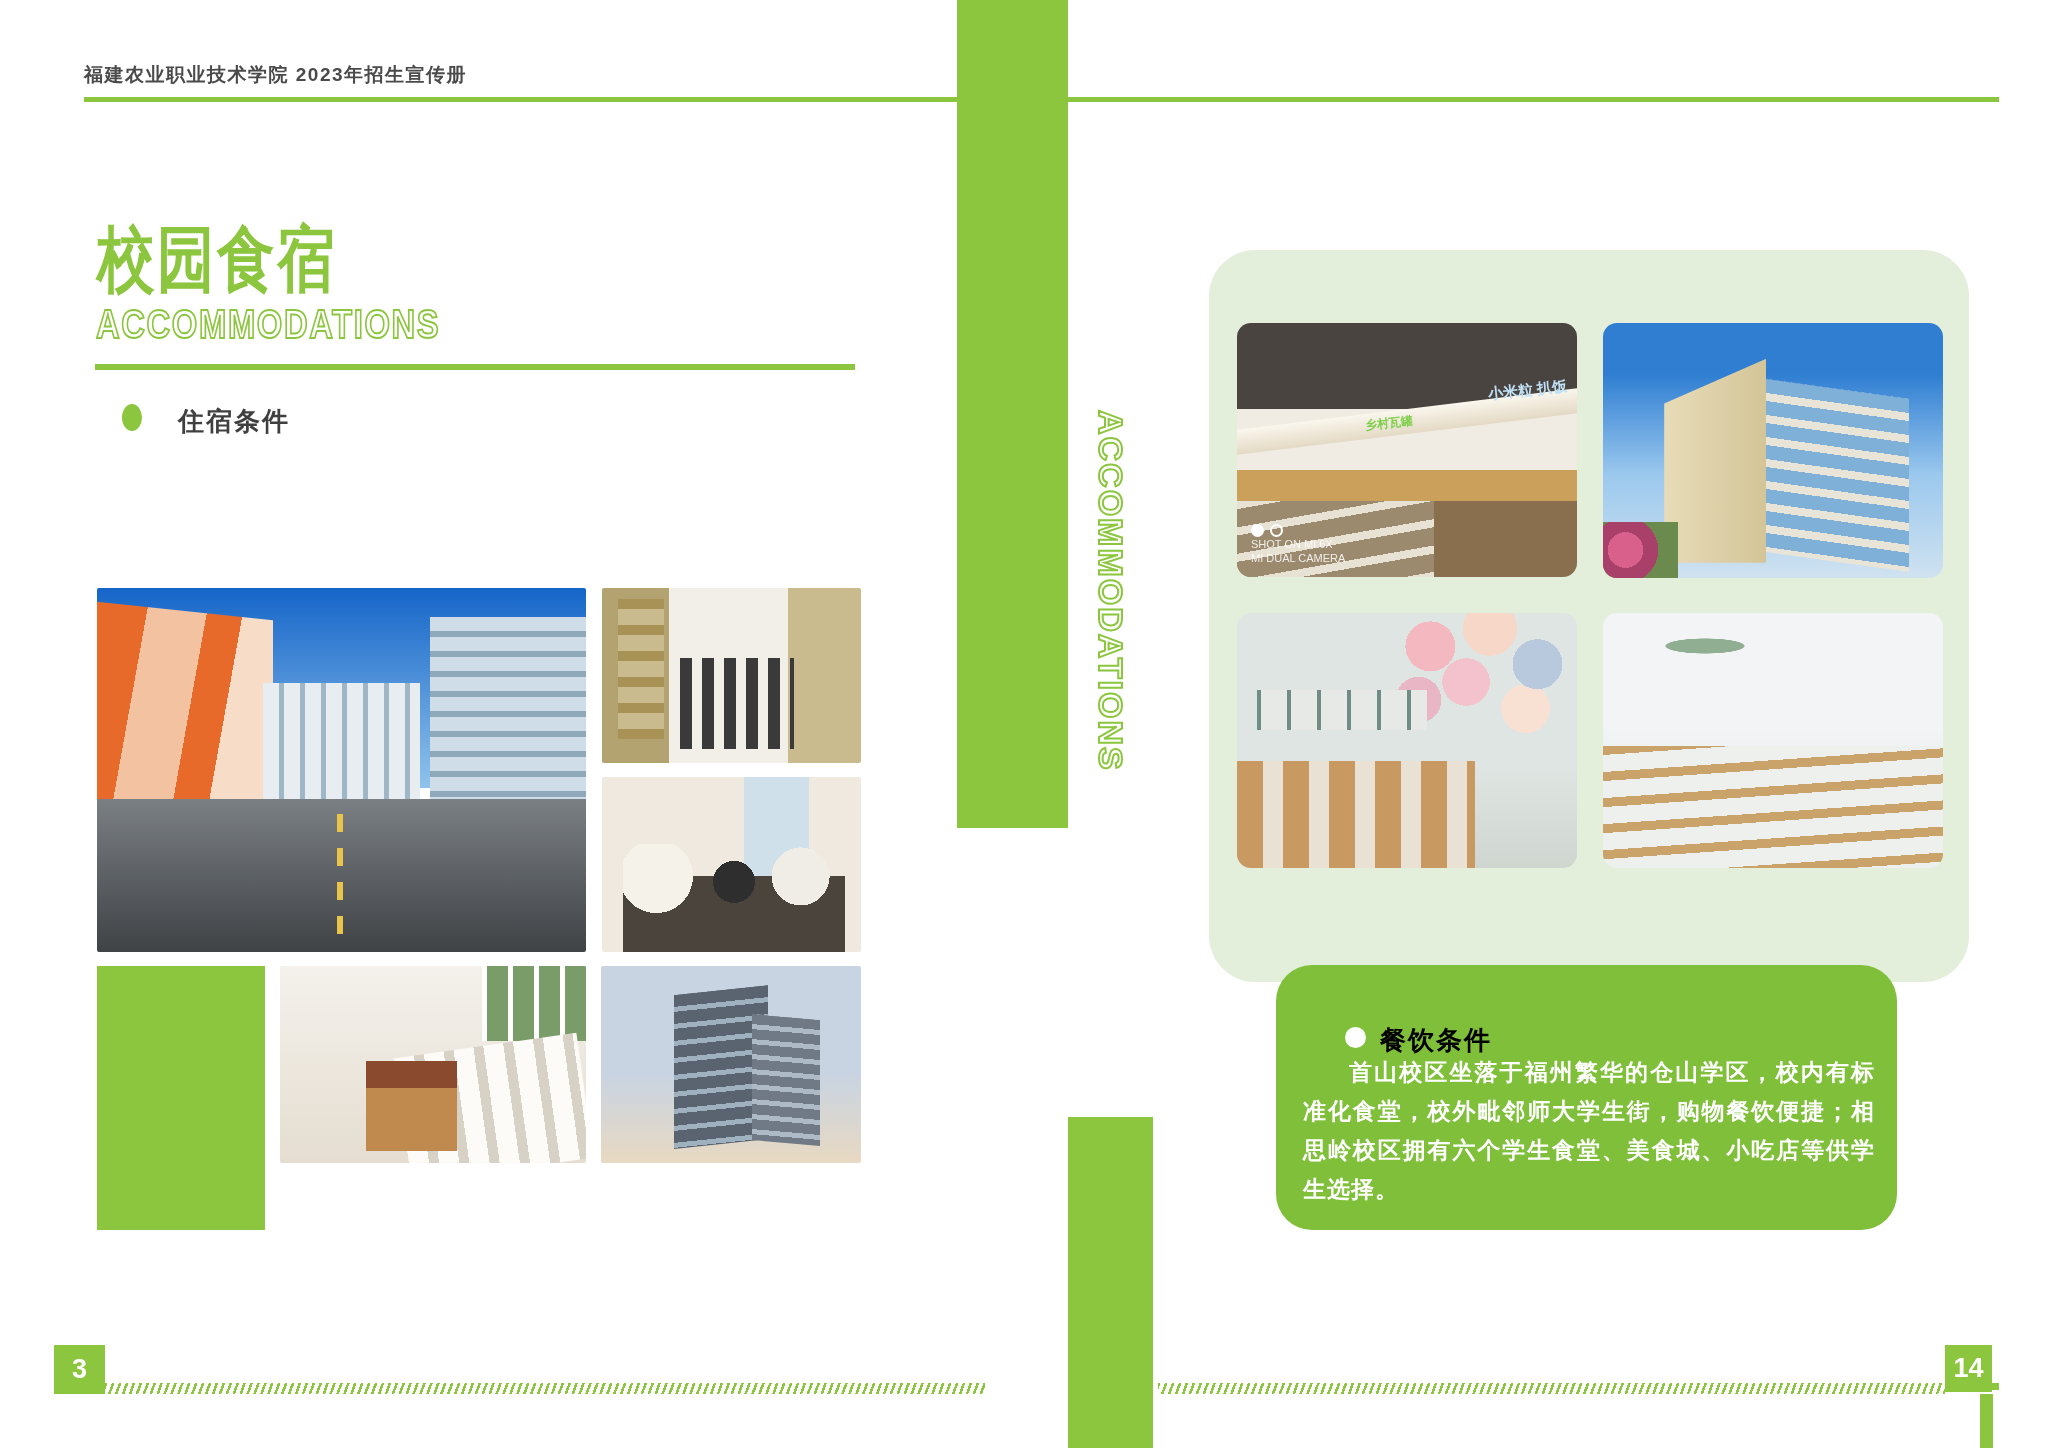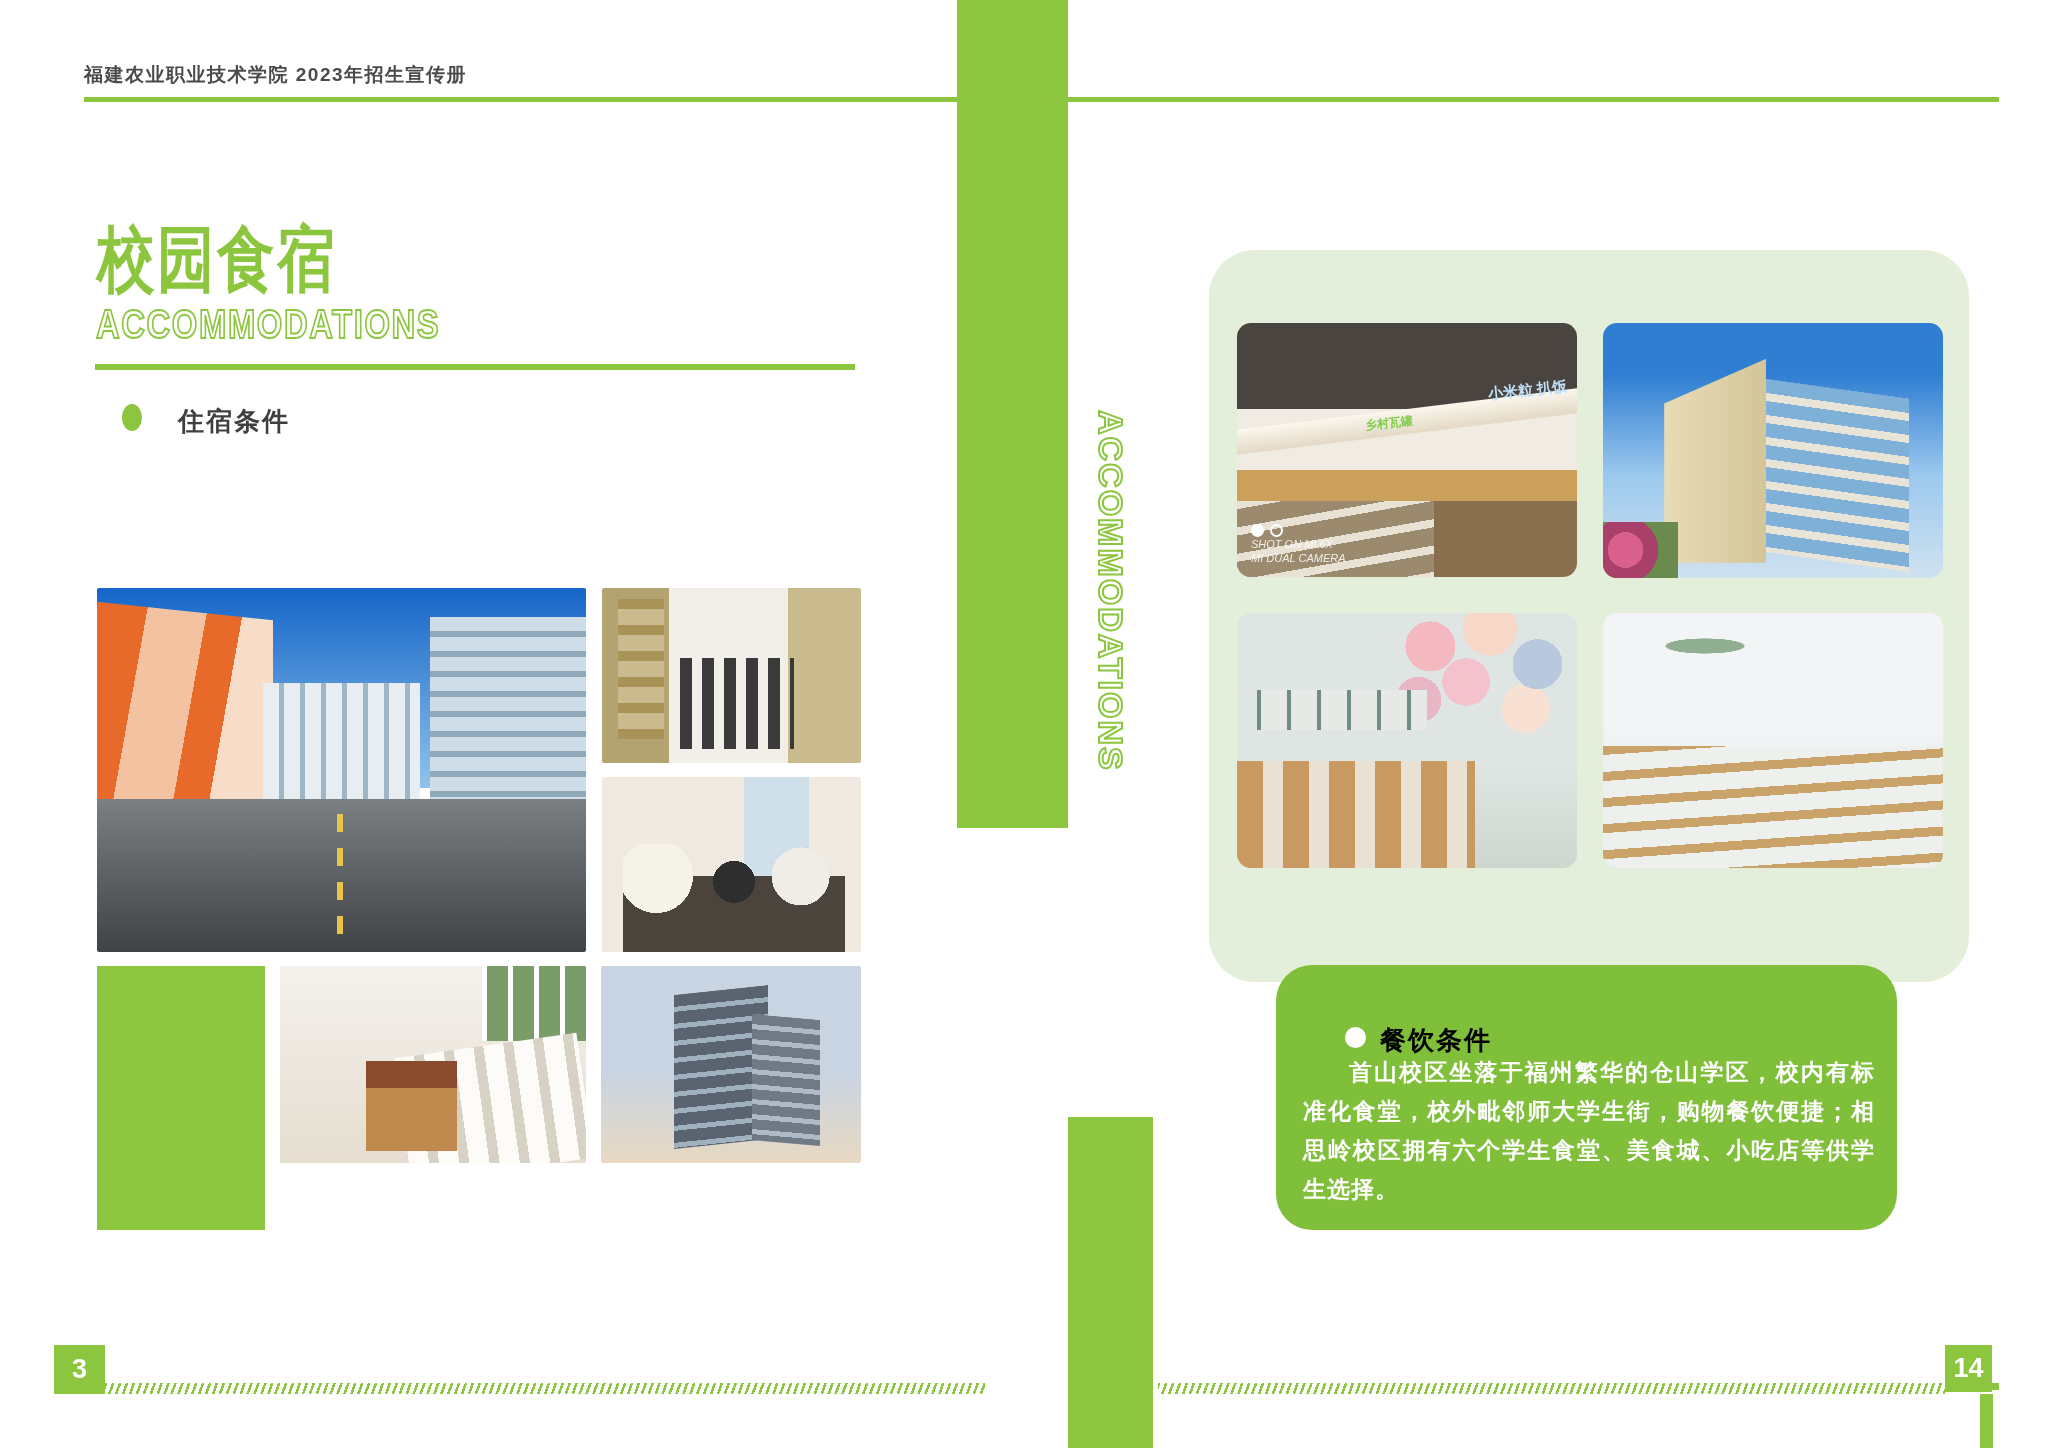--- a/index.html
+++ b/index.html
@@ -43,21 +43,21 @@
   .dining-box{left:1276px;top:965px;width:621px;height:265px;background:var(--boxGreen);border-radius:36px;}
   .dining-par{left:27px;top:88px;width:572px;font-size:23px;font-weight:bold;color:#fff;
               line-height:39px;text-align:justify;text-indent:2em;letter-spacing:1px;}
 
   .page-num{background:var(--green);color:#fff;font-size:27px;font-weight:bold;
             display:flex;align-items:center;justify-content:center;}
   .hatch{height:11px;background:repeating-linear-gradient(110deg,var(--green) 0 2.5px,transparent 2.5px 6.5px);}
   .tail-line{left:1992px;top:1383px;width:56px;height:7px;background:var(--green);}
   .tail-strip{left:1980px;top:1394px;width:13px;height:54px;background:var(--green);}
 
-  .wm{position:absolute;left:14px;bottom:12px;color:rgba(255,255,255,.85);font-size:11px;line-height:14px;font-style:italic;}
+  .wm{position:absolute;left:14px;bottom:12px;color:rgba(255,255,255,.85);font-size:11px;line-height:14px;}
   .wm-icons{position:absolute;left:14px;bottom:40px;display:flex;gap:6px;}
   .wm-dot{width:13px;height:13px;border-radius:50%;background:#fff;}
   .wm-ring{width:13px;height:13px;border-radius:50%;border:2px solid #fff;box-sizing:border-box;}
 
   .sign{position:absolute;font-weight:bold;white-space:nowrap;}
 </style>
 </head>
 <body>
 
 <div class="page">

